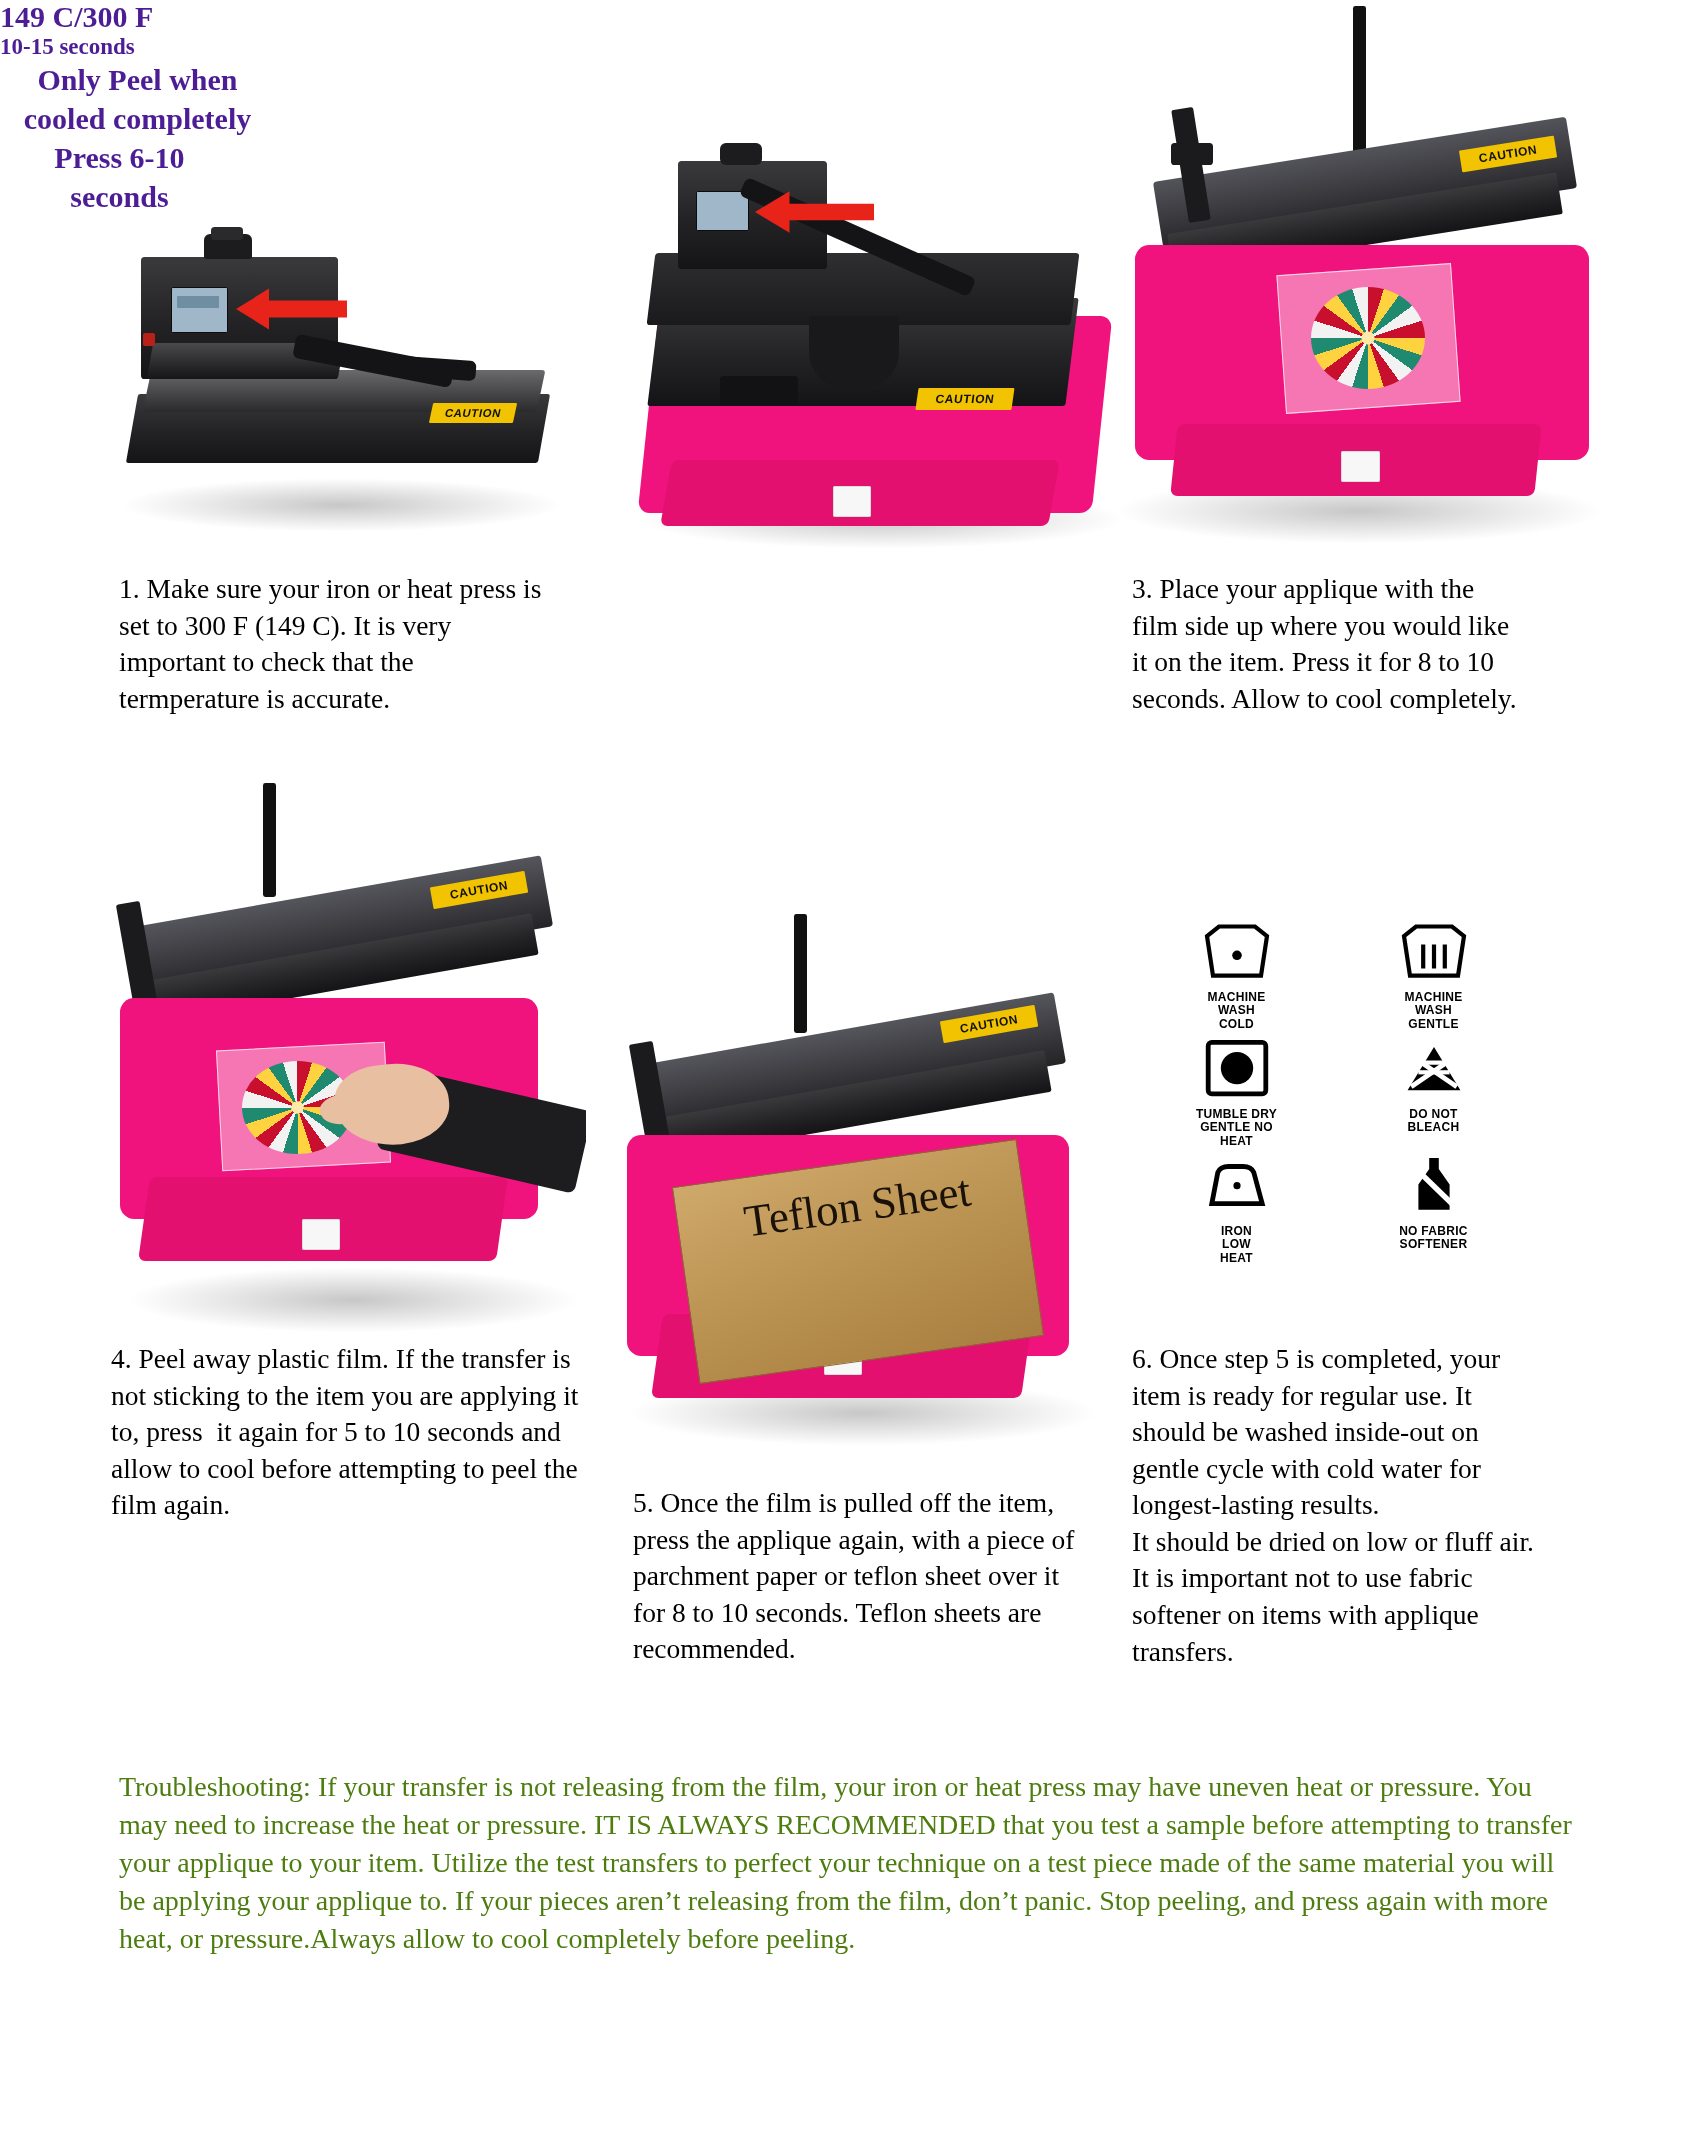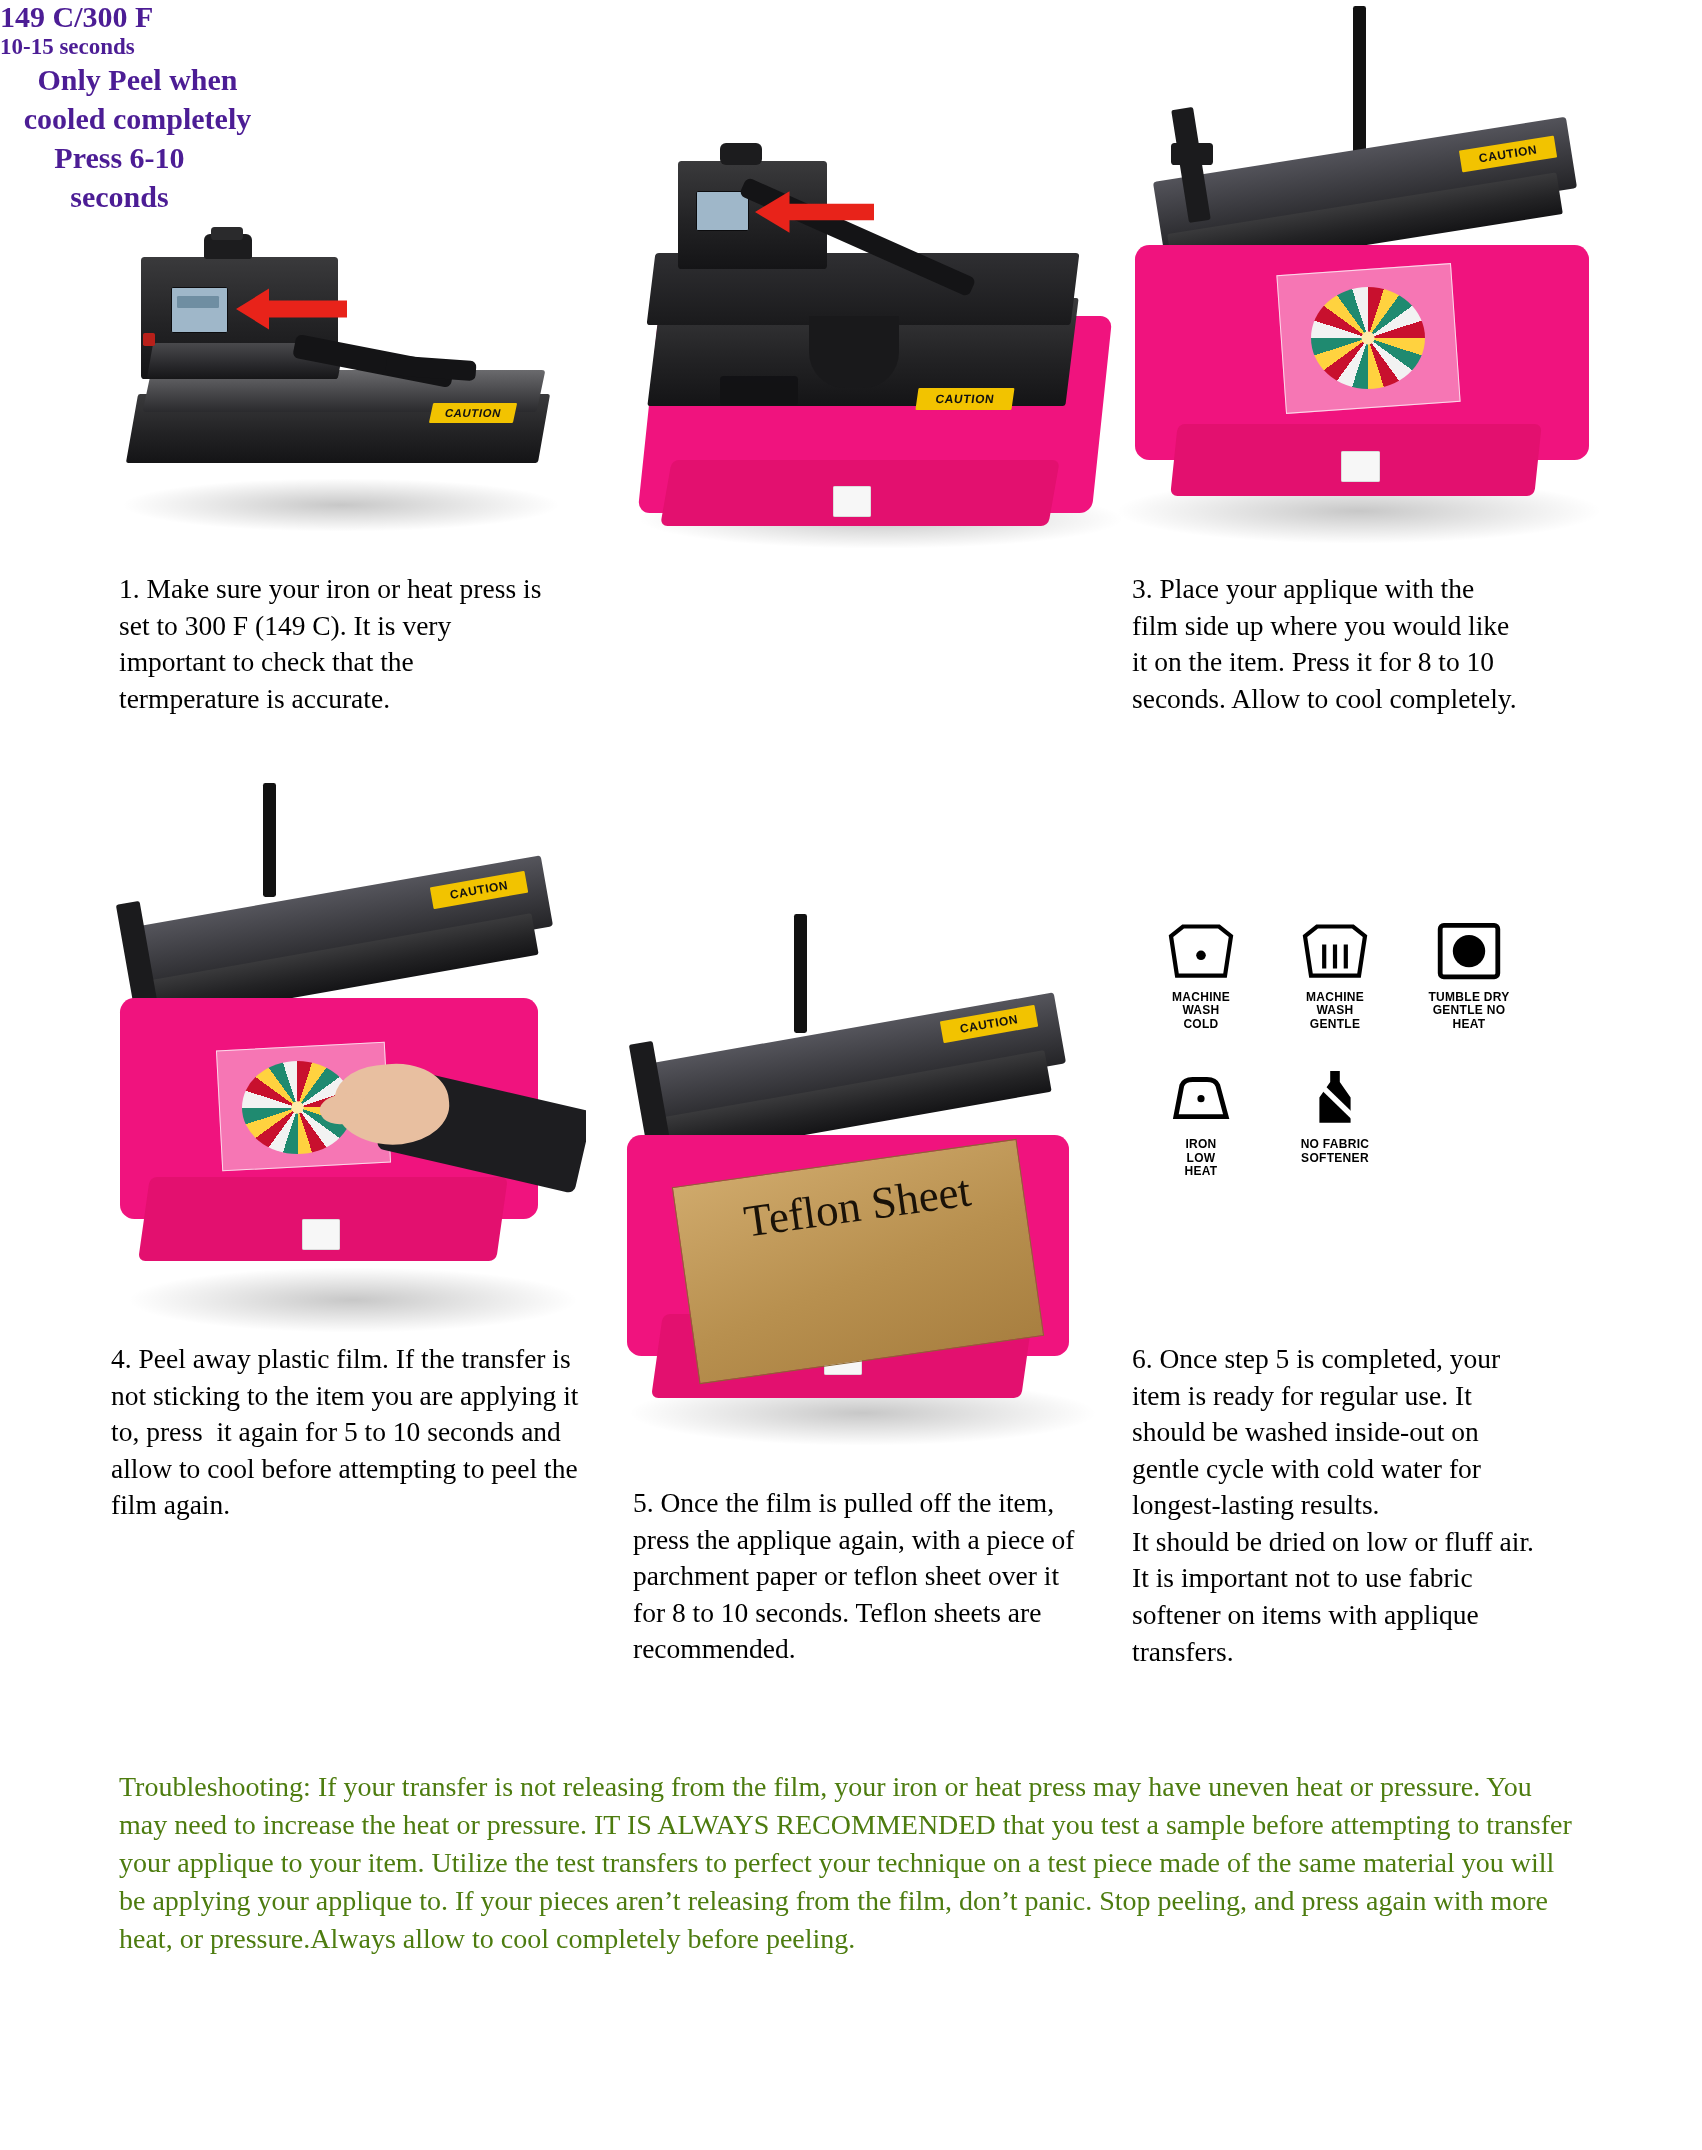--- a/index.html
+++ b/index.html
@@ -142,23 +142,23 @@
   .sleeve {
     position: absolute;
     background: #1d1d20;
     border-radius: 4.8px;
   }
 
   
   .care-grid {
     position: absolute;
     display: grid;
-    grid-template-columns: repeat(3, 1fr);
+    grid-template-columns: repeat(2, 1fr);
     grid-template-rows: repeat(2, 1fr);
-    gap: 8px;
+    gap: 0px;
   }
   .care-cell {
     display: flex;
     flex-direction: column;
     align-items: center;
     justify-content: flex-start;
   }
   .care-glyph {
     width: 78px;
     height: 72px;
@@ -348,20 +348,35 @@
         <svg width="72" height="65" viewBox="0 0 120 108">
           <rect x="12" y="12" width="96" height="86" rx="6" fill="none" stroke="#000" stroke-width="8"></rect>
           <circle cx="60" cy="55" r="27" fill="#000"></circle>
         </svg>
       </div>
       <div class="care-label">TUMBLE DRY
 GENTLE NO
 HEAT</div>
     </div>
 
+    <div class="care-cell">
+      <div class="care-glyph">
+        <svg width="72" height="65" viewBox="0 0 120 108">
+          <path d="M60 20 L104 92 L16 92 Z" fill="#000"></path>
+          <line x1="22" y1="34" x2="98" y2="86" stroke="#fff" stroke-width="8"></line>
+          <line x1="98" y1="34" x2="22" y2="86" stroke="#fff" stroke-width="8"></line>
+          <line x1="14" y1="30" x2="106" y2="30" stroke="#fff" stroke-width="0"></line>
+          <line x1="20" y1="40" x2="100" y2="40" stroke="#fff" stroke-width="0"></line>
+          <line x1="26" y1="46" x2="94" y2="46" stroke="#fff" stroke-width="7"></line>
+          <line x1="34" y1="62" x2="86" y2="62" stroke="#fff" stroke-width="7"></line>
+        </svg>
+      </div>
+      <div class="care-label">DO NOT
+BLEACH</div>
+    </div>
 
     <div class="care-cell">
       <div class="care-glyph">
         <svg width="72" height="65" viewBox="0 0 120 108">
           <path d="M18 86 L102 86 L88 34 Q84 24 70 24 L46 24 Q32 24 28 34 Z" fill="none" stroke="#000" stroke-width="8"></path>
           <circle cx="60" cy="56" r="6" fill="#000"></circle>
         </svg>
       </div>
       <div class="care-label">IRON
 LOW

